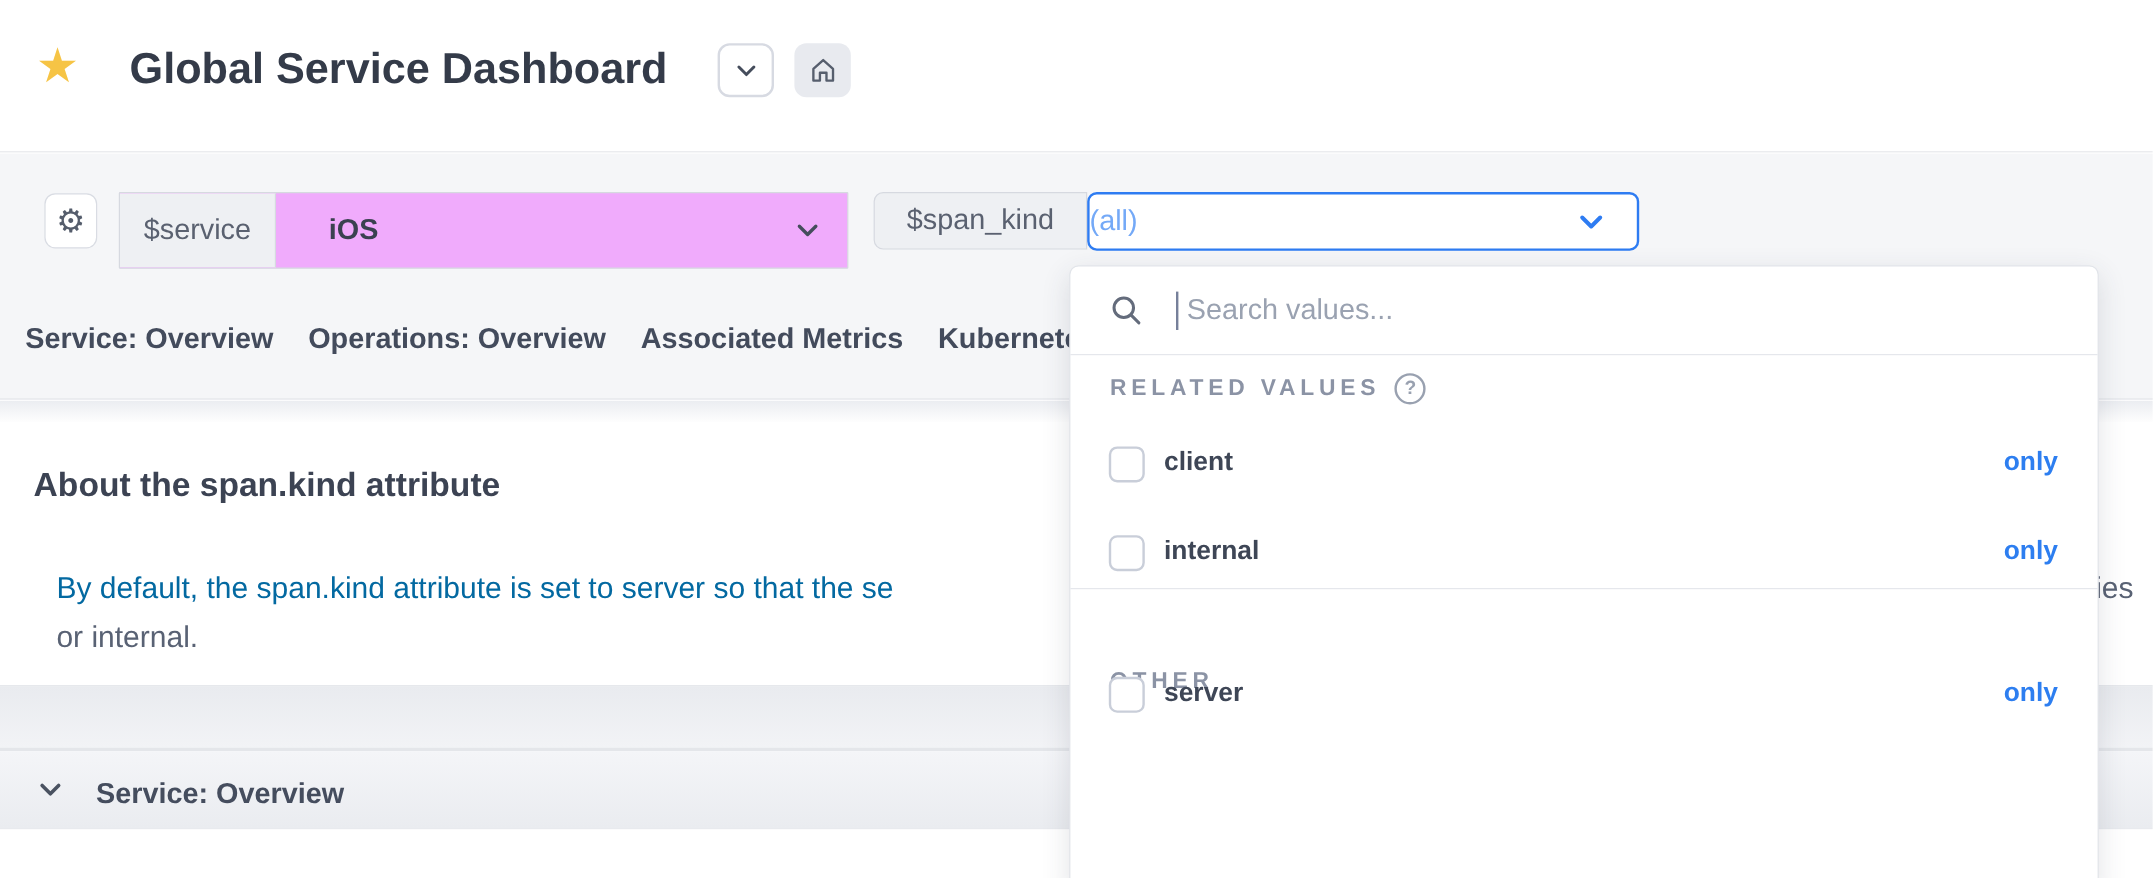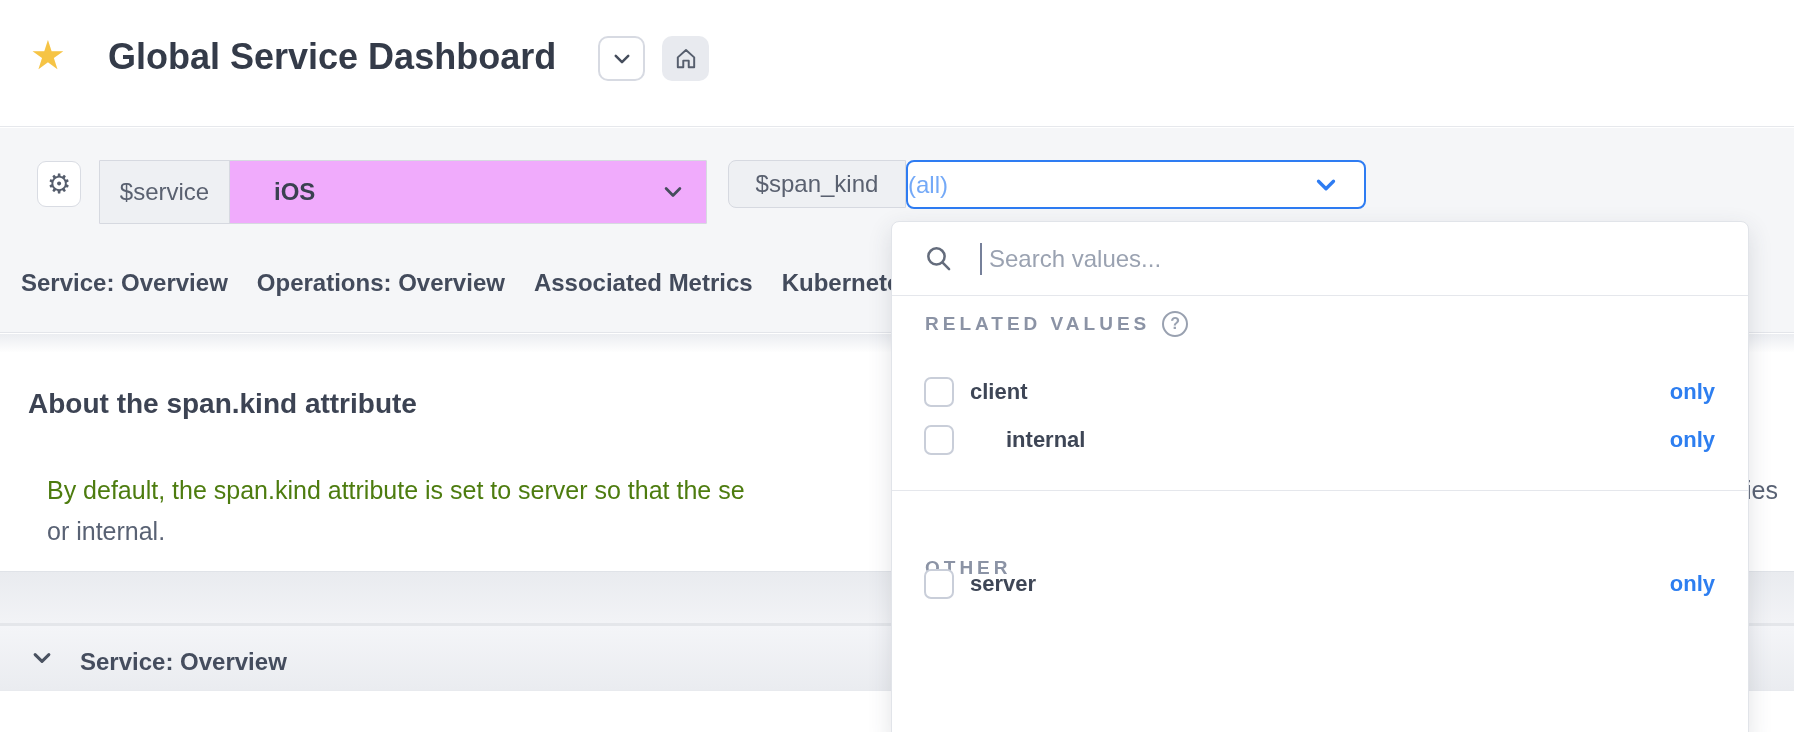--- a/index.html
+++ b/index.html
@@ -34,41 +34,41 @@
   .sk-label { left:728px; top:160px; width:178px; height:48px; border:1px solid #d6d9e0; border-radius:8px 0 0 8px; }
   .sk-value { left:906px; top:160px; width:460px; height:49px; background:#fff; border:2px solid #2e7cf2; border-radius:8px; display:flex; align-items:center; font-size:24px; color:#74a9f7; cursor:pointer; z-index:5; }
   .sk-value .chev { position:absolute; right:26px; color:#2e7cf2; }
 
   
   .tabs { left:21px; top:266px; display:flex; gap:29px; white-space:nowrap; }
   .tab { font-size:24px; line-height:34px; font-weight:700; color:#434b5c; cursor:pointer; }
 
   
   .card-heading { left:28px; top:387px; font-size:28px; line-height:34px; font-weight:700; color:#3c4353; white-space:nowrap; }
-  .body-line1 { left:47px; top:473px; font-size:25px; line-height:34px; color:#4d7c0f; white-space:nowrap; }
+  .body-line1 { left:47px; top:473px; font-size:25px; line-height:34px; color:#0369a1; white-space:nowrap; }
   .body-tail  { left:1746px; top:473px; font-size:25px; line-height:34px; color:#596274; white-space:nowrap; }
   .body-line2 { left:47px; top:514px; font-size:25px; line-height:34px; color:#596274; white-space:nowrap; }
 
   
   .sect-chev { left:31px; top:647px; color:#4a5261; cursor:pointer; }
   .sect-label { left:80px; top:645px; font-size:24px; line-height:34px; font-weight:700; color:#454d5e; white-space:nowrap; }
 
   
   .panel { left:891px; top:221px; width:858px; height:520px; background:#ffffff; border:1px solid #e1e4e9; border-radius:8px 8px 0 0; box-shadow:0 8px 24px rgba(50,60,80,.14); z-index:20; }
   .search-row { position:absolute; left:0; right:0; top:0; height:73px; display:flex; align-items:center; padding-left:33px; cursor:text; }
   .search-row .sicon { color:#646c7c; flex:0 0 auto; }
   .caret { width:2px; height:32px; background:#76809a; margin-left:27px; }
   .placeholder { margin-left:7px; font-size:24px; color:#9aa2b1; white-space:nowrap; }
   .pdiv { position:absolute; left:0; right:0; height:1px; background:#e5e7ec; }
   .pdiv1 { top:73px; } .pdiv2 { top:268px; }
   .sec-title { position:absolute; left:33px; font-size:19px; font-weight:700; letter-spacing:4px; color:#8b93a5; display:flex; align-items:center; }
   .sec-title-1 { top:89px; } .sec-title-2 { top:300px;margin-top:35px; }
   .help { width:26px; height:26px; border:2px solid #99a1b0; border-radius:50%; margin-left:12px; display:flex; align-items:center; justify-content:center; font-size:16px; font-weight:700; color:#99a1b0; letter-spacing:0; cursor:pointer; }
-  .vrow { position:absolute; left:32px; right:33px; height:40px; display:flex; align-items:center; cursor:pointer; }
-  .vrow-1 { top:150px; } .vrow-2 { top:198px;gap:36px; } .vrow-3 { top:342px; }
+  .vrow { position:absolute; left:32px; right:33px; height:40px; display:flex; cursor:pointer; }
+  .vrow-1 { top:150px; } .vrow-2 { top:224px; } .vrow-3 { top:342px; }
   .cbx { width:30px; height:30px; border:2px solid #c9ced9; border-radius:7px; background:#fff; flex:0 0 auto; cursor:pointer; }
   .vlabel { margin-left:16px; font-size:22px; font-weight:600; color:#3e4656; }
   .only { margin-left:auto; font-size:22px; font-weight:600; color:#2d7ef0; cursor:pointer; }
 
   svg { display:block; }
 </style>
 </head>
 <body>
 
 <div class="abs band-header"></div>

